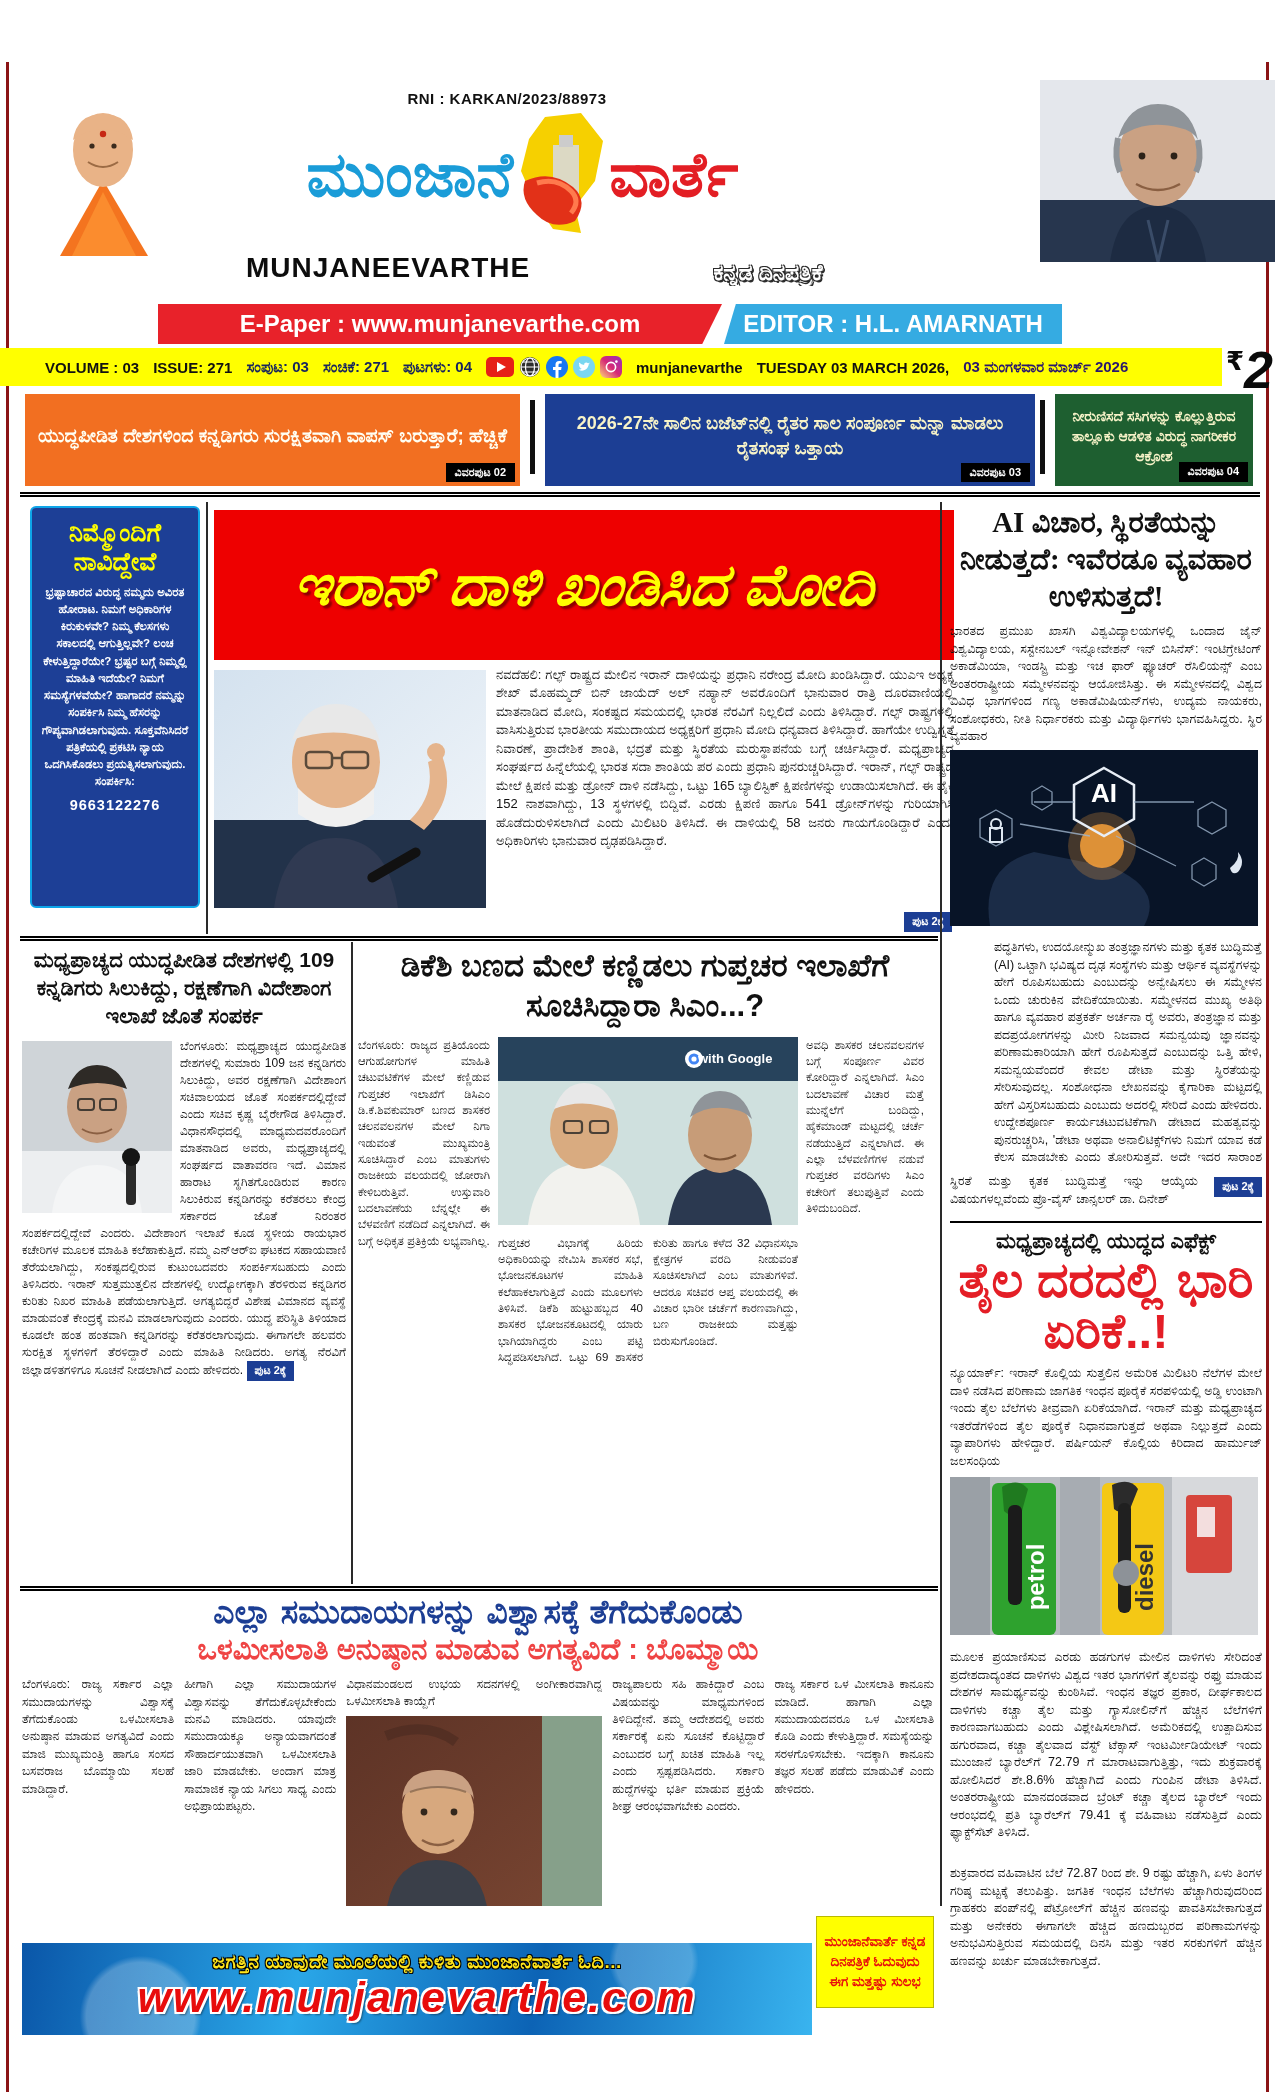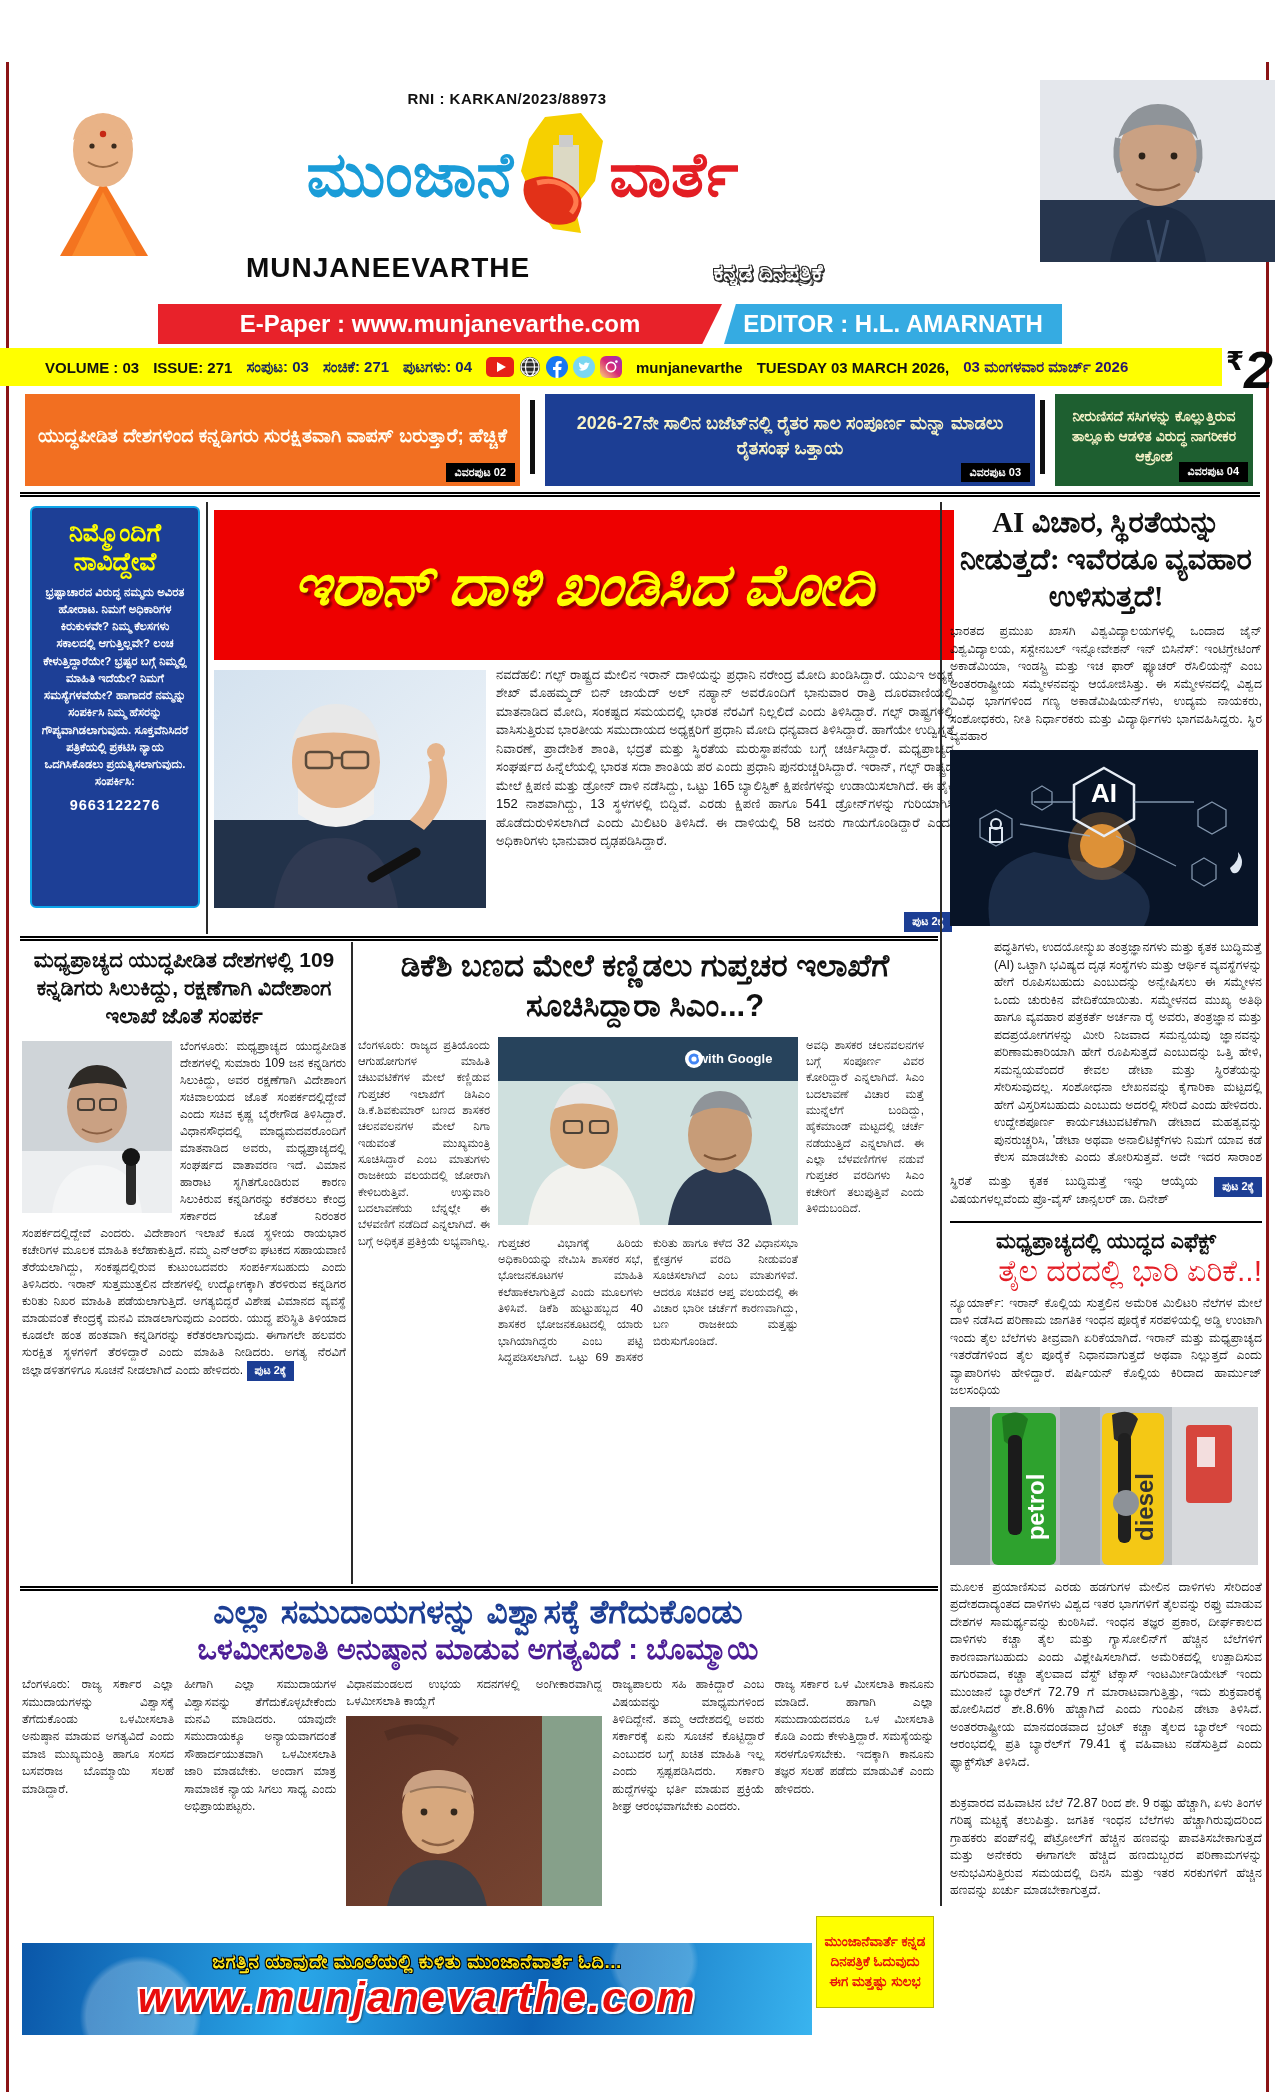--- a/index.html
+++ b/index.html
@@ -78,29 +78,29 @@
   
   .rcol{left:950px;top:504px;width:312px;overflow:hidden;}
   .rcol .aihead{font-size:29px;line-height:1.28;font-weight:800;text-align:center;margin:0 0 8px;font-family:"Liberation Serif","DejaVu Serif",serif;}
   .rcol .bd{font-size:12.5px;line-height:1.40;text-align:justify;}
   .ai-b1{height:122px;overflow:hidden;}
   .ai-b2{height:232px;overflow:hidden;margin-top:4px;margin-left:44px;}
   .ai-tail{margin-top:2px;position:relative;padding-right:64px;height:40px;overflow:hidden;}
   .ai-tail .ptag{position:absolute;right:0;top:4px;}
   .oil-div{height:2px;background:#000;margin:8px 0 6px;}
   .kicker{font-size:21px;font-weight:800;text-align:center;margin:2px 0 2px;}
-  .oilhead{font-size:30px;line-height:1.04;font-weight:400;color:#e41e26;text-align:right;margin:2px 0 8px;}
+  .oilhead{font-size:49px;line-height:1.04;font-weight:700;color:#e41e26;text-align:center;margin:2px 0 8px;}
   .oil-b1{height:108px;overflow:hidden;}
   .oil-b2{height:212px;overflow:hidden;margin-top:6px;}
   .oil-b3{height:118px;overflow:hidden;margin-top:4px;}
 
   
   .bommai{left:22px;top:1594px;width:912px;height:312px;overflow:hidden;}
   .bommai .h1{text-align:center;font-size:33px;font-weight:800;color:#1c3e94;margin:0;line-height:1.1;}
-  .bommai .h2{text-align:center;font-size:29px;font-weight:800;color:#4c1d95;margin:4px 0 10px;line-height:1.1;}
+  .bommai .h2{text-align:center;font-size:29px;font-weight:800;color:#ef4444;margin:4px 0 10px;line-height:1.1;}
   .bommai .cols{display:flex;gap:10px;}
   .bommai .c{font-size:12px;line-height:1.45;text-align:justify;}
   .bommai .c1{width:162px;} .bommai .c2{width:162px;}
   .bommai .midcol{width:256px;}
   .bommai .midcol .cap{font-size:12px;line-height:1.4;text-align:justify;height:36px;overflow:hidden;}
   .bommai .c4{width:162px;} .bommai .c5{width:170px;}
 
   
   .banner{left:22px;top:1916px;width:790px;height:92px;box-sizing:border-box;padding:8px 6px;text-align:center;overflow:hidden;
           background:

